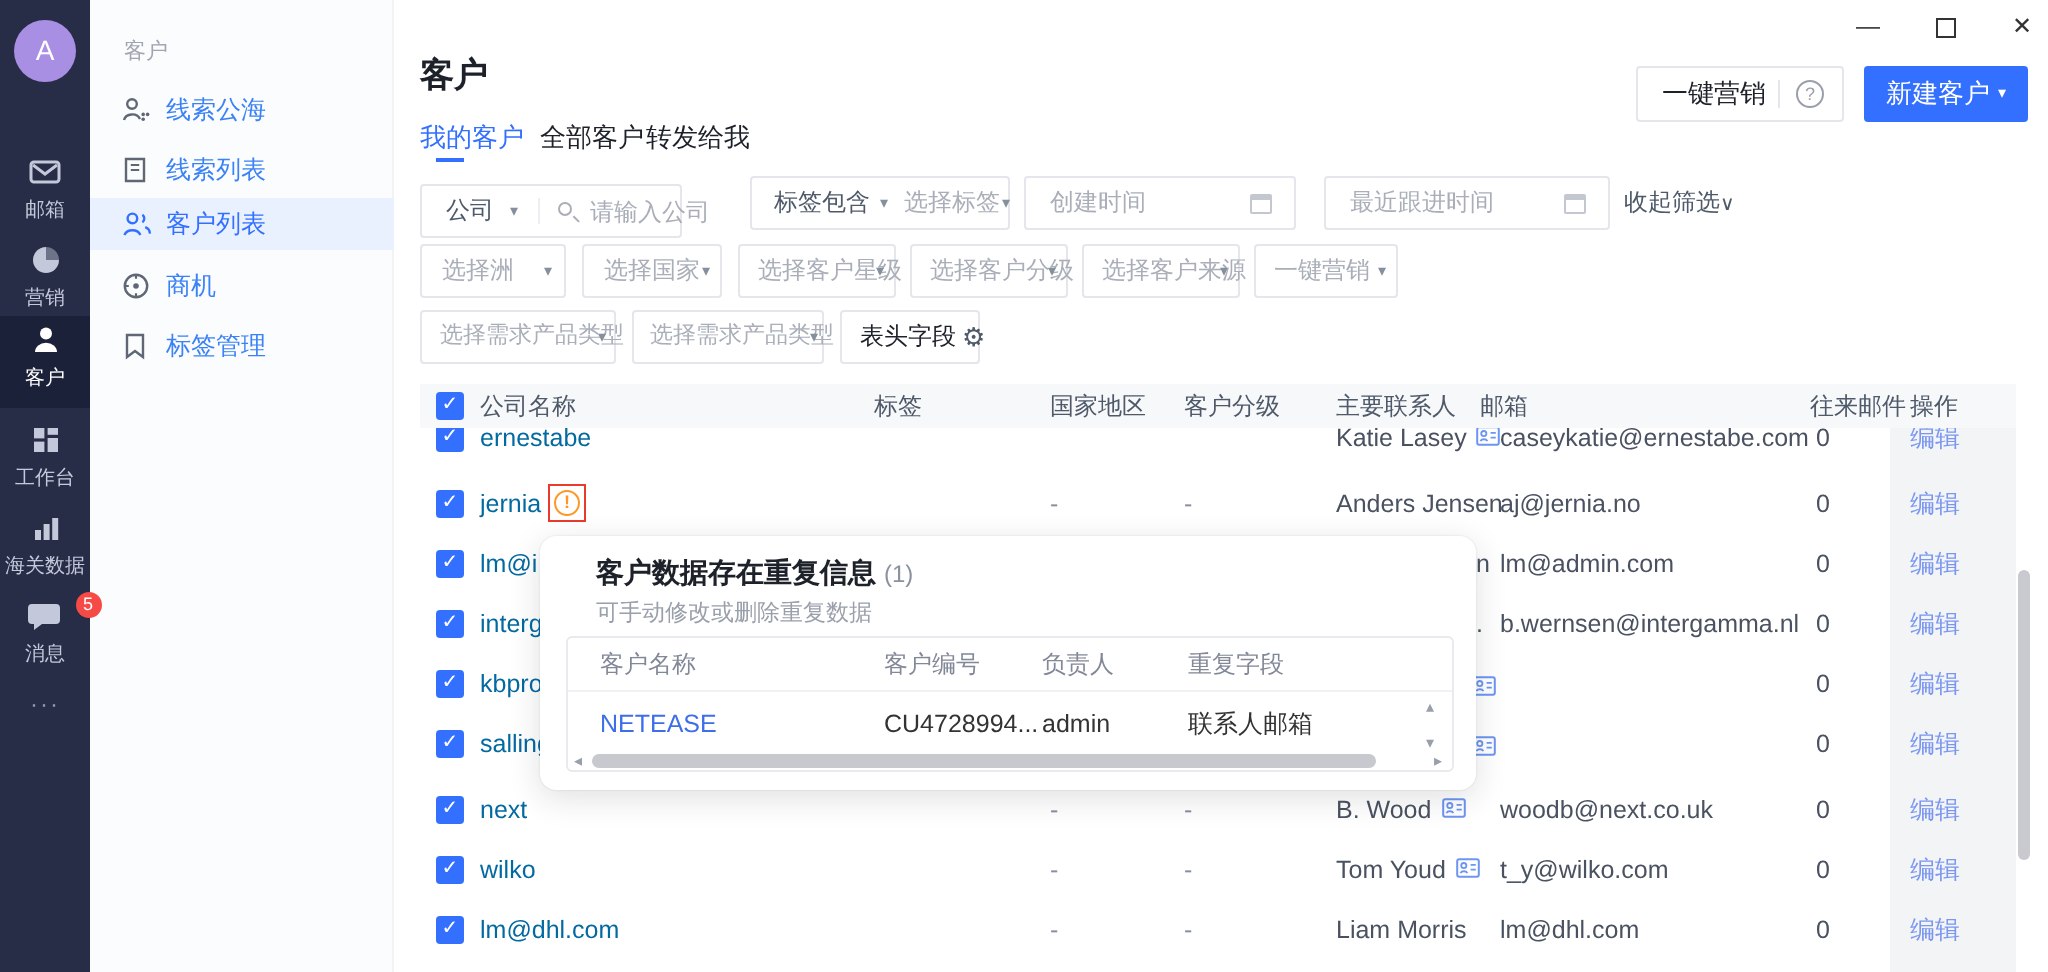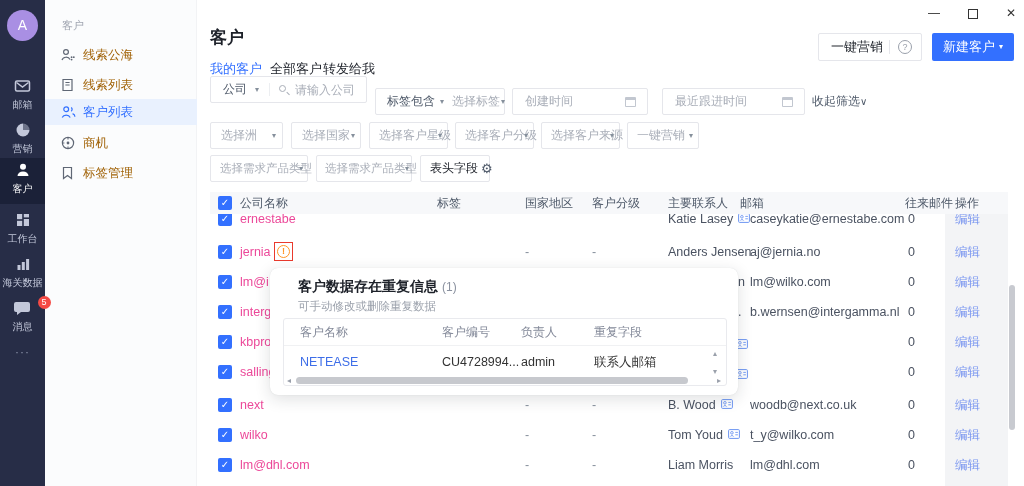--- a/index.html
+++ b/index.html
@@ -13,21 +13,21 @@
   .rail-item{position:absolute;left:0;width:45px;text-align:center;color:#c3c8da;font-size:10px;cursor:pointer}
   .rail-item .ric{display:block;height:18px;margin:0 auto 2px}
   .rail-item.active{background:#1b2138;color:#fff}
   .badge{position:absolute;left:25px;top:-4px;min-width:13px;height:13px;border-radius:7px;background:#f54a45;color:#fff;
          font-size:9px;line-height:13px;padding:0 2px}
   .rail-more{position:absolute;left:0;top:345px;width:45px;text-align:center;color:#8f96ad;font-size:12px;letter-spacing:1px}
 
   
   .sidenav{position:absolute;left:45px;top:0;width:152px;height:486px;background:#fbfcfd;border-right:1px solid #f2f3f5;z-index:25}
   .sn-title{position:absolute;left:17px;top:18px;font-size:11px;color:#a0a5b1}
-  .sn-item{position:absolute;left:0;width:152px;height:26px;line-height:26px;font-size:12.5px;color:#a16207;cursor:pointer}
+  .sn-item{position:absolute;left:0;width:152px;height:26px;line-height:26px;font-size:12.5px;color:#3b82f6;cursor:pointer}
   .sn-item svg{position:absolute;left:16px;top:6px}
   .sn-item span.lbl{position:absolute;left:38px}
   .sn-item.active{background:#e9f1fe;color:#3370ff}
 
   
   .winctl{position:absolute;top:6px;font-size:12px;color:#333;z-index:40;cursor:pointer}
   .maxbox{position:absolute;top:9px;width:10px;height:10px;border:1.2px solid #333;z-index:40;cursor:pointer}
   .page-title{position:absolute;left:210px;top:26px;font-size:17px;font-weight:bold;color:#1d2129}
   .btn-line{position:absolute;left:818px;top:33px;width:104px;height:28px;border:1px solid #e5e6eb;border-radius:2px;
             background:#fff;font-size:13px;color:#1d2129;cursor:pointer}
@@ -61,21 +61,21 @@
 
   
   .tbl{position:absolute;left:210px;top:192px;width:798px;height:294px;overflow:hidden;background:#fff}
   .opcol{position:absolute;left:735px;top:0;width:63px;height:294px;background:#f3f4f6;z-index:1}
   .thead{position:absolute;left:0;top:0;width:798px;height:22px;background:#f7f8fa;z-index:5}
   .hcell{position:absolute;top:0;height:22px;line-height:22px;font-size:12px;color:#4e5969;white-space:nowrap}
   .trow{position:absolute;left:0;width:798px;height:30px;z-index:2;cursor:default}
   .cell{position:absolute;top:0;height:30px;line-height:30px;font-size:12.5px;white-space:nowrap;color:#4a5261}
   .cbx{position:absolute;left:8px;top:8px;width:14px;height:14px;background:#3370ff;border-radius:2px;color:#fff;
        font-size:10px;line-height:14px;text-align:center;cursor:pointer}
-  .c-com{left:30px;color:#ec4899;cursor:pointer}
+  .c-com{left:30px;color:#0369a1;cursor:pointer}
   .c-cty{left:315px;color:#86909c}
   .c-grd{left:382px;color:#86909c}
   .c-con{left:458px}
   .c-eml{left:540px}
   .c-mail{left:698px}
   .c-act{left:745px;color:#7b97f0;z-index:3;cursor:pointer}
   .cicon{display:inline-block;vertical-align:-1px;margin-left:5px}
   .c-conicon{position:absolute;left:526px;top:9px}
   .warn-wrap{position:absolute;left:64px;top:5px;width:19px;height:19px;border:1px solid #e93a2d;cursor:pointer}
   .warn-ic{position:absolute;left:2px;top:2px;width:13px;height:13px;border:1.5px solid #ff9626;border-radius:50%;
@@ -231,21 +231,21 @@
   </div>
   <div class="btn-primary">
     <span>新建客户</span><span class="car">▾</span>
   </div>
 
   <div class="tab active" style="left:210px">我的客户</div>
   <div class="tab" style="left:270px">全部客户</div>
   <div class="tab" style="left:323px">转发给我</div>
   <div class="tab-underline"></div>
 
-  <div class="pill" style="left:210px;top:76px;width:157px">
+  <div class="pill" style="left:210px;top:92px;width:131px">
     <span class="pin lab" style="left:12px">公司</span>
     <span class="pin car" style="left:40px">▾</span>
     <span class="vdiv" style="left:58px"></span>
     <span class="sicon" style="left:68px;top:8px"></span>
     <input class="search-inp" placeholder="请输入公司" style="">
   </div>
 
   <div class="pill" style="left:375px;top:88px;width:130px">
     <span class="pin lab" style="left:11px">标签包含</span>
     <span class="pin car" style="left:60px">▾</span>
@@ -333,21 +333,21 @@
       <span class="cell c-con">Anders Jensen</span>
       <span class="cell c-eml">aj@jernia.no</span>
       <span class="cell c-mail">0</span>
       <span class="cell c-act">编辑</span>
     </div>
 
     <div class="trow" style="top:75px">
       <span class="cbx">✓</span>
       <span class="cell c-com">lm@i</span>
       <span class="cell" style="left:528px">n</span>
-      <span class="cell c-eml">lm@wilko.com</span>
+      <span class="cell c-eml">lm@admin.com</span>
       <span class="cell c-mail">0</span>
       <span class="cell c-act">编辑</span>
     </div>
 
     <div class="trow" style="top:105px">
       <span class="cbx">✓</span>
       <span class="cell c-com">interg</span>
       <span class="cell" style="left:528px">.</span>
       <span class="cell c-eml">b.wernsen@intergamma.nl</span>
       <span class="cell c-mail">0</span>

